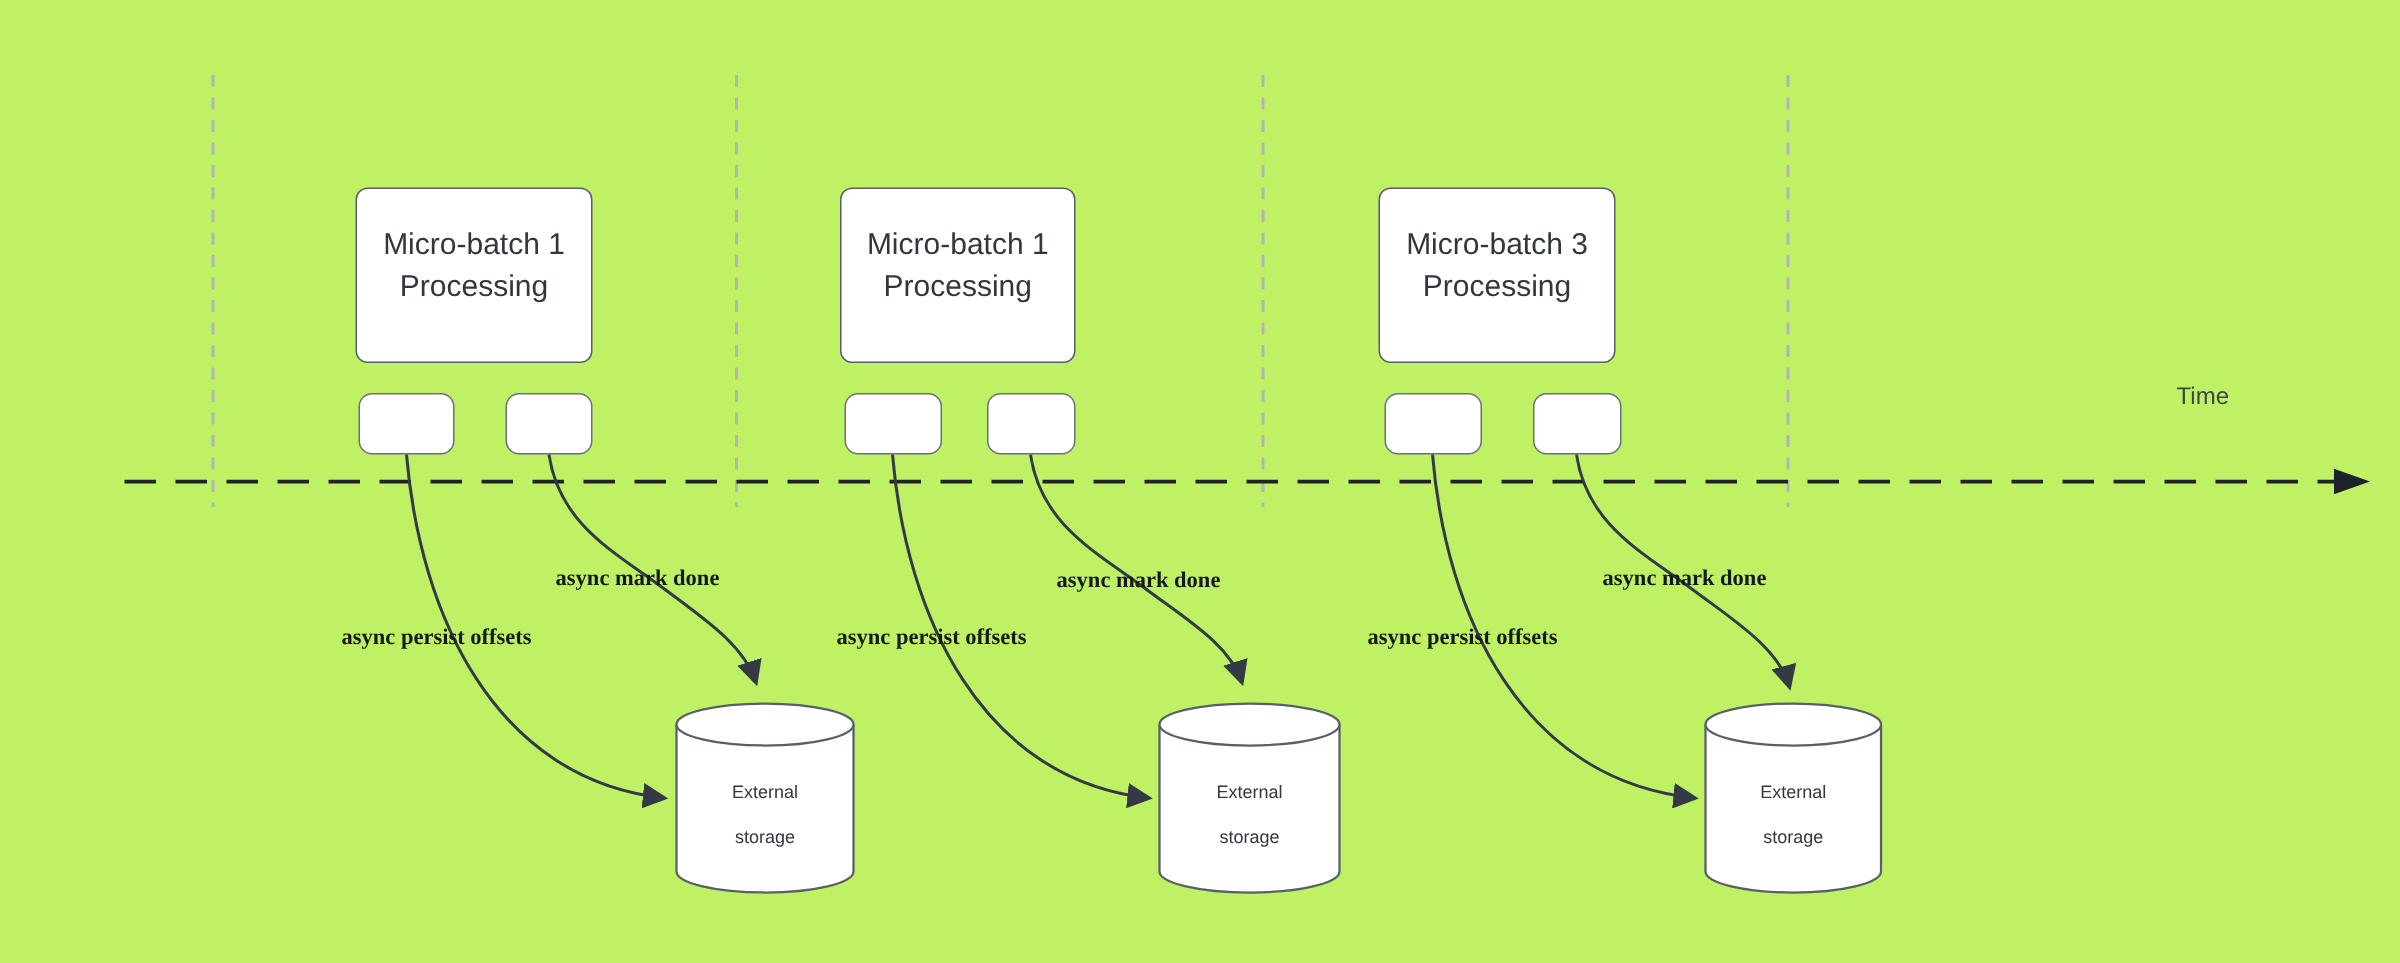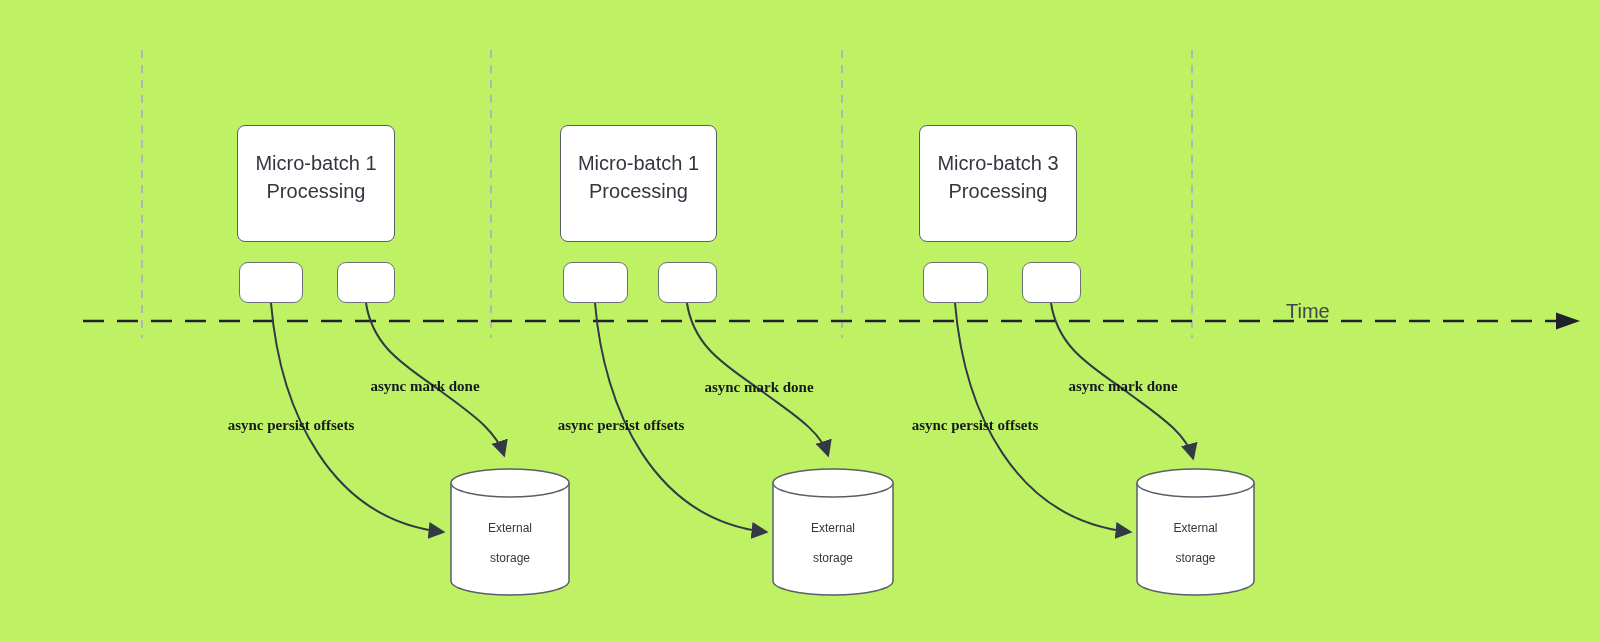--- a/index.html
+++ b/index.html
@@ -57,24 +57,23 @@
   .storage-label {
     position: absolute;
     text-align: center;
     font-size: 12px;
     line-height: 30px;
     color: #32373f;
   }
   .time-label {
     position: absolute;
     width: 200px;
-    text-align: left;
-    font-size: 20px;
+    text-align: right;
+    font-size: 16px;
     color: #3f444e;
-    margin-top: 44px;
   }
 </style>
 </head>
 <body>
 
 <div class="canvas">
 
   <svg class="layer" viewBox="0 0 1600 642">
     <defs>
       <marker id="arrowhead" viewBox="0 0 10 10" refX="8.5" refY="5" markerWidth="8.5" markerHeight="8.5" orient="auto">

